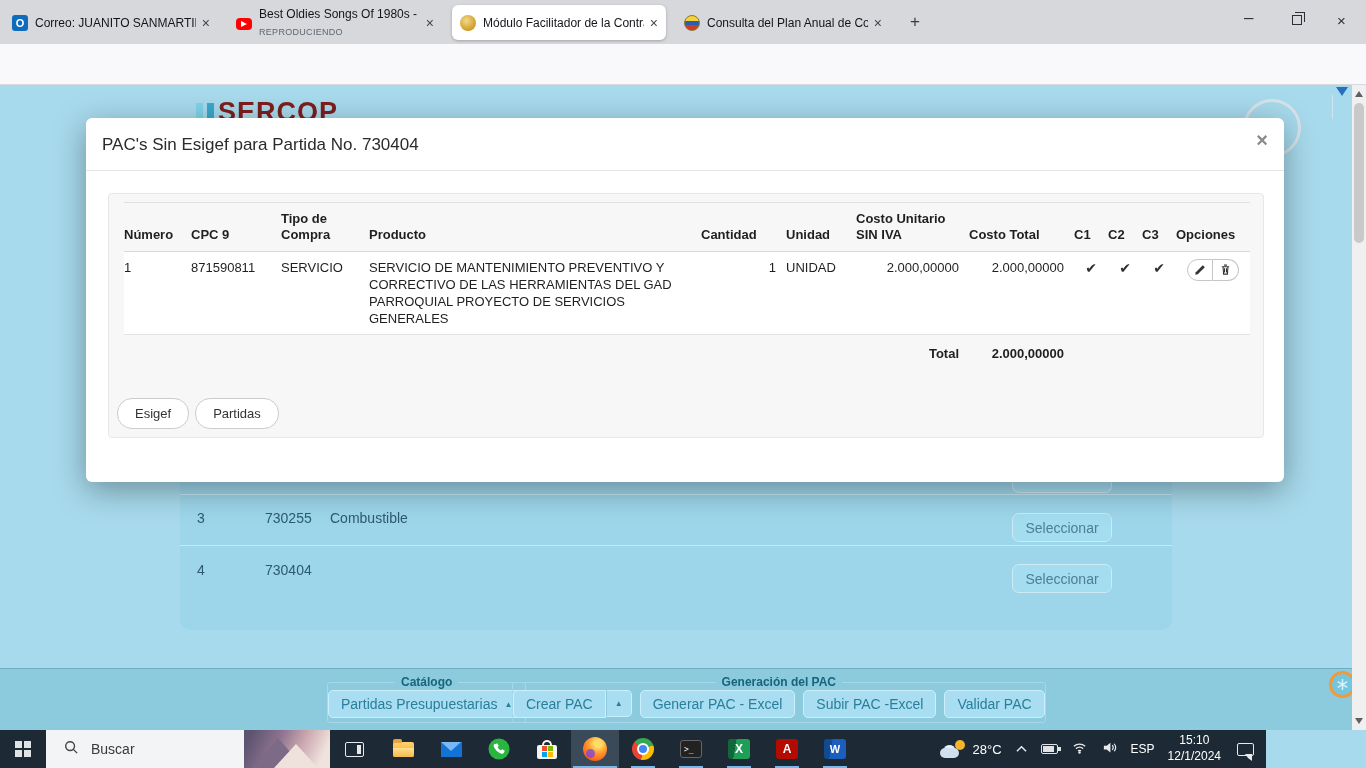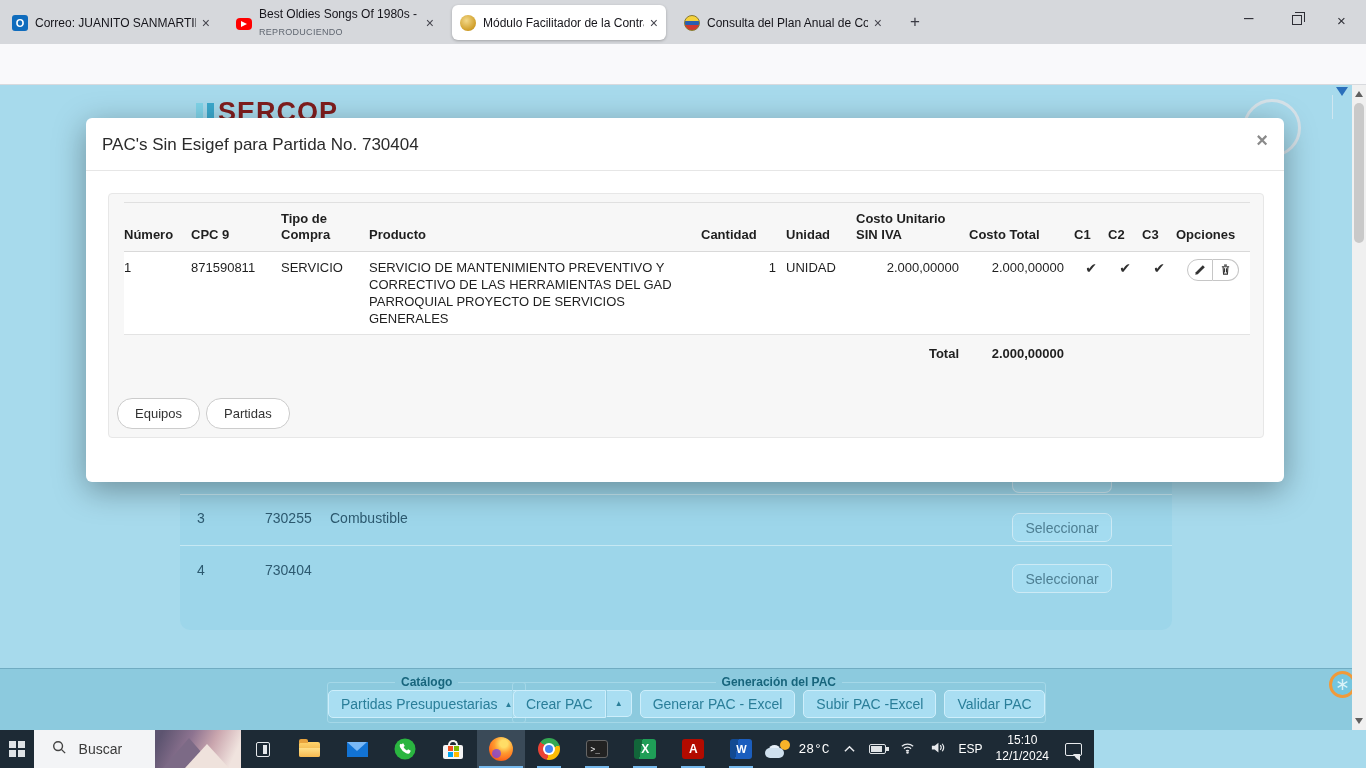--- a/index.html
+++ b/index.html
@@ -91,21 +91,21 @@
   .whitebtn { background:#fff; border:1px solid #ccc; border-radius:15px; padding:7px 17px; font-size:13px; color:#333; }
 
   
   .scroll { position:absolute; left:1352px; top:85px; width:14px; height:645px; background:#f0f0f0; z-index:25; }
   .scroll .up, .scroll .dn { position:absolute; left:3px; width:0; height:0; border-left:4px solid transparent; border-right:4px solid transparent; }
   .scroll .up { top:6px; border-bottom:6px solid #606060; }
   .scroll .dn { bottom:6px; border-top:6px solid #606060; }
   .scroll .thumb { position:absolute; left:2px; top:18px; width:10px; height:140px; background:#c9c9c9; border-radius:5px; }
 
   
-  .taskbar { position:absolute; left:0; top:730px; width:1094px; height:38px; background:#1d2a35; display:flex; align-items:center; z-index:50; color:#fff; }
+  .taskbar { position:absolute; left:0; top:730px; width:1266px; height:38px; background:#1d2a35; display:flex; align-items:center; z-index:50; color:#fff; }
   .start { width:46px; height:38px; display:flex; align-items:center; justify-content:center; }
   .winlogo { width:16px; height:16px; display:grid; grid-template-columns:7px 7px; grid-template-rows:7px 7px; gap:2px; }
   .winlogo i { background:#dfe3e6; }
   .searchbox { width:284px; height:38px; background:#f3f4f6; display:flex; align-items:center; position:relative; overflow:hidden; }
   .searchbox .mag { margin-left:18px; }
   .searchbox .ph { margin-left:12px; font-size:14px; color:#3a3a3a; }
   .art { position:absolute; right:0; top:0; width:86px; height:38px; background:linear-gradient(115deg,#5d5470 8%,#8d7390 38%,#caa6ae 62%,#f0e3de 88%); }
   .art::before { content:""; position:absolute; bottom:0; left:8px; border-left:26px solid transparent; border-right:26px solid transparent; border-bottom:30px solid #7c6a86; }
   .art::after { content:""; position:absolute; bottom:0; left:30px; border-left:22px solid transparent; border-right:22px solid transparent; border-bottom:24px solid #efe2dc; }
   .tv { margin:0 15px; width:19px; height:15px; border:1.6px solid #e6e9ec; border-radius:2px; position:relative; }
@@ -129,21 +129,21 @@
   .ffx::after { content:""; position:absolute; left:3px; bottom:3px; width:9px; height:9px; border-radius:50%; background:#7542e5; opacity:.75; }
   .chr { width:22px; height:22px; border-radius:50%; background:conic-gradient(from -50deg,#34a853 0 120deg,#fbbc05 0 240deg,#ea4335 0 360deg); position:relative; }
   .chr::before { content:""; position:absolute; left:5px; top:5px; width:12px; height:12px; border-radius:50%; background:#fff; }
   .chr::after { content:""; position:absolute; left:7px; top:7px; width:8px; height:8px; border-radius:50%; background:#4285f4; }
   .cmdic { width:22px; height:18px; background:#222; border:1px solid #666; border-radius:3px; color:#eee; font-family:"DejaVu Sans Mono", monospace; font-size:8px; display:flex; align-items:center; padding-left:3px; }
   .office { width:22px; height:20px; border-radius:3px; color:#fff; font-weight:bold; font-size:12px; display:flex; align-items:center; justify-content:center; }
   .xl { background:linear-gradient(100deg,#12663a 34%,#1f9e57 34%); }
   .pdf { background:#b30b00; }
   .wd { background:linear-gradient(100deg,#124a92 34%,#1b5ebe 34%); font-size:11px; }
   .tray { margin-left:auto; display:flex; align-items:center; gap:13px; padding-right:12px; }
-  .wx { display:flex; align-items:center; gap:7px;font-family:Liberation Mono, monospace; }
+  .wx { display:flex; align-items:center; gap:7px; }
   .wxic { width:26px; height:18px; position:relative; }
   .wxic .sun { position:absolute; right:1px; top:0; width:10px; height:10px; border-radius:50%; background:#f7b329; }
   .wxic .cl { position:absolute; left:0; bottom:0; width:19px; height:10px; border-radius:6px; background:#cfe0ee; }
   .wxic .cl2 { position:absolute; left:4px; bottom:4px; width:11px; height:9px; border-radius:50%; background:#e6eff8; }
   .temp { font-size:13px; }
   .batt { width:17px; height:10px; border:1.3px solid #dfe3e6; border-radius:2px; position:relative; }
   .batt::before { content:""; position:absolute; right:-4px; top:2px; width:2.4px; height:4px; background:#dfe3e6; }
   .batt::after { content:""; position:absolute; left:1px; top:1px; bottom:1px; width:11px; background:#dfe3e6; }
   .lang { font-size:12px; }
   .clock { text-align:center; font-size:12px; line-height:1.3; }
@@ -350,21 +350,21 @@
         </tr>
         <tr class="total">
           <td colspan="6"></td>
           <td class="r" style="padding-right:6px">Total</td>
           <td class="r" style="padding-right:4px">2.000,00000</td>
           <td colspan="4"></td>
         </tr>
       </tbody>
     </table>
     <div class="mbtns">
-      <button class="whitebtn">Equipos</button>
+      <button class="whitebtn">Esigef</button>
       <button class="whitebtn">Partidas</button>
     </div>
   </div>
 </div>
 
 <div class="scroll">
   <span class="up"></span>
   <span class="thumb"></span>
   <span class="dn"></span>
 </div>

